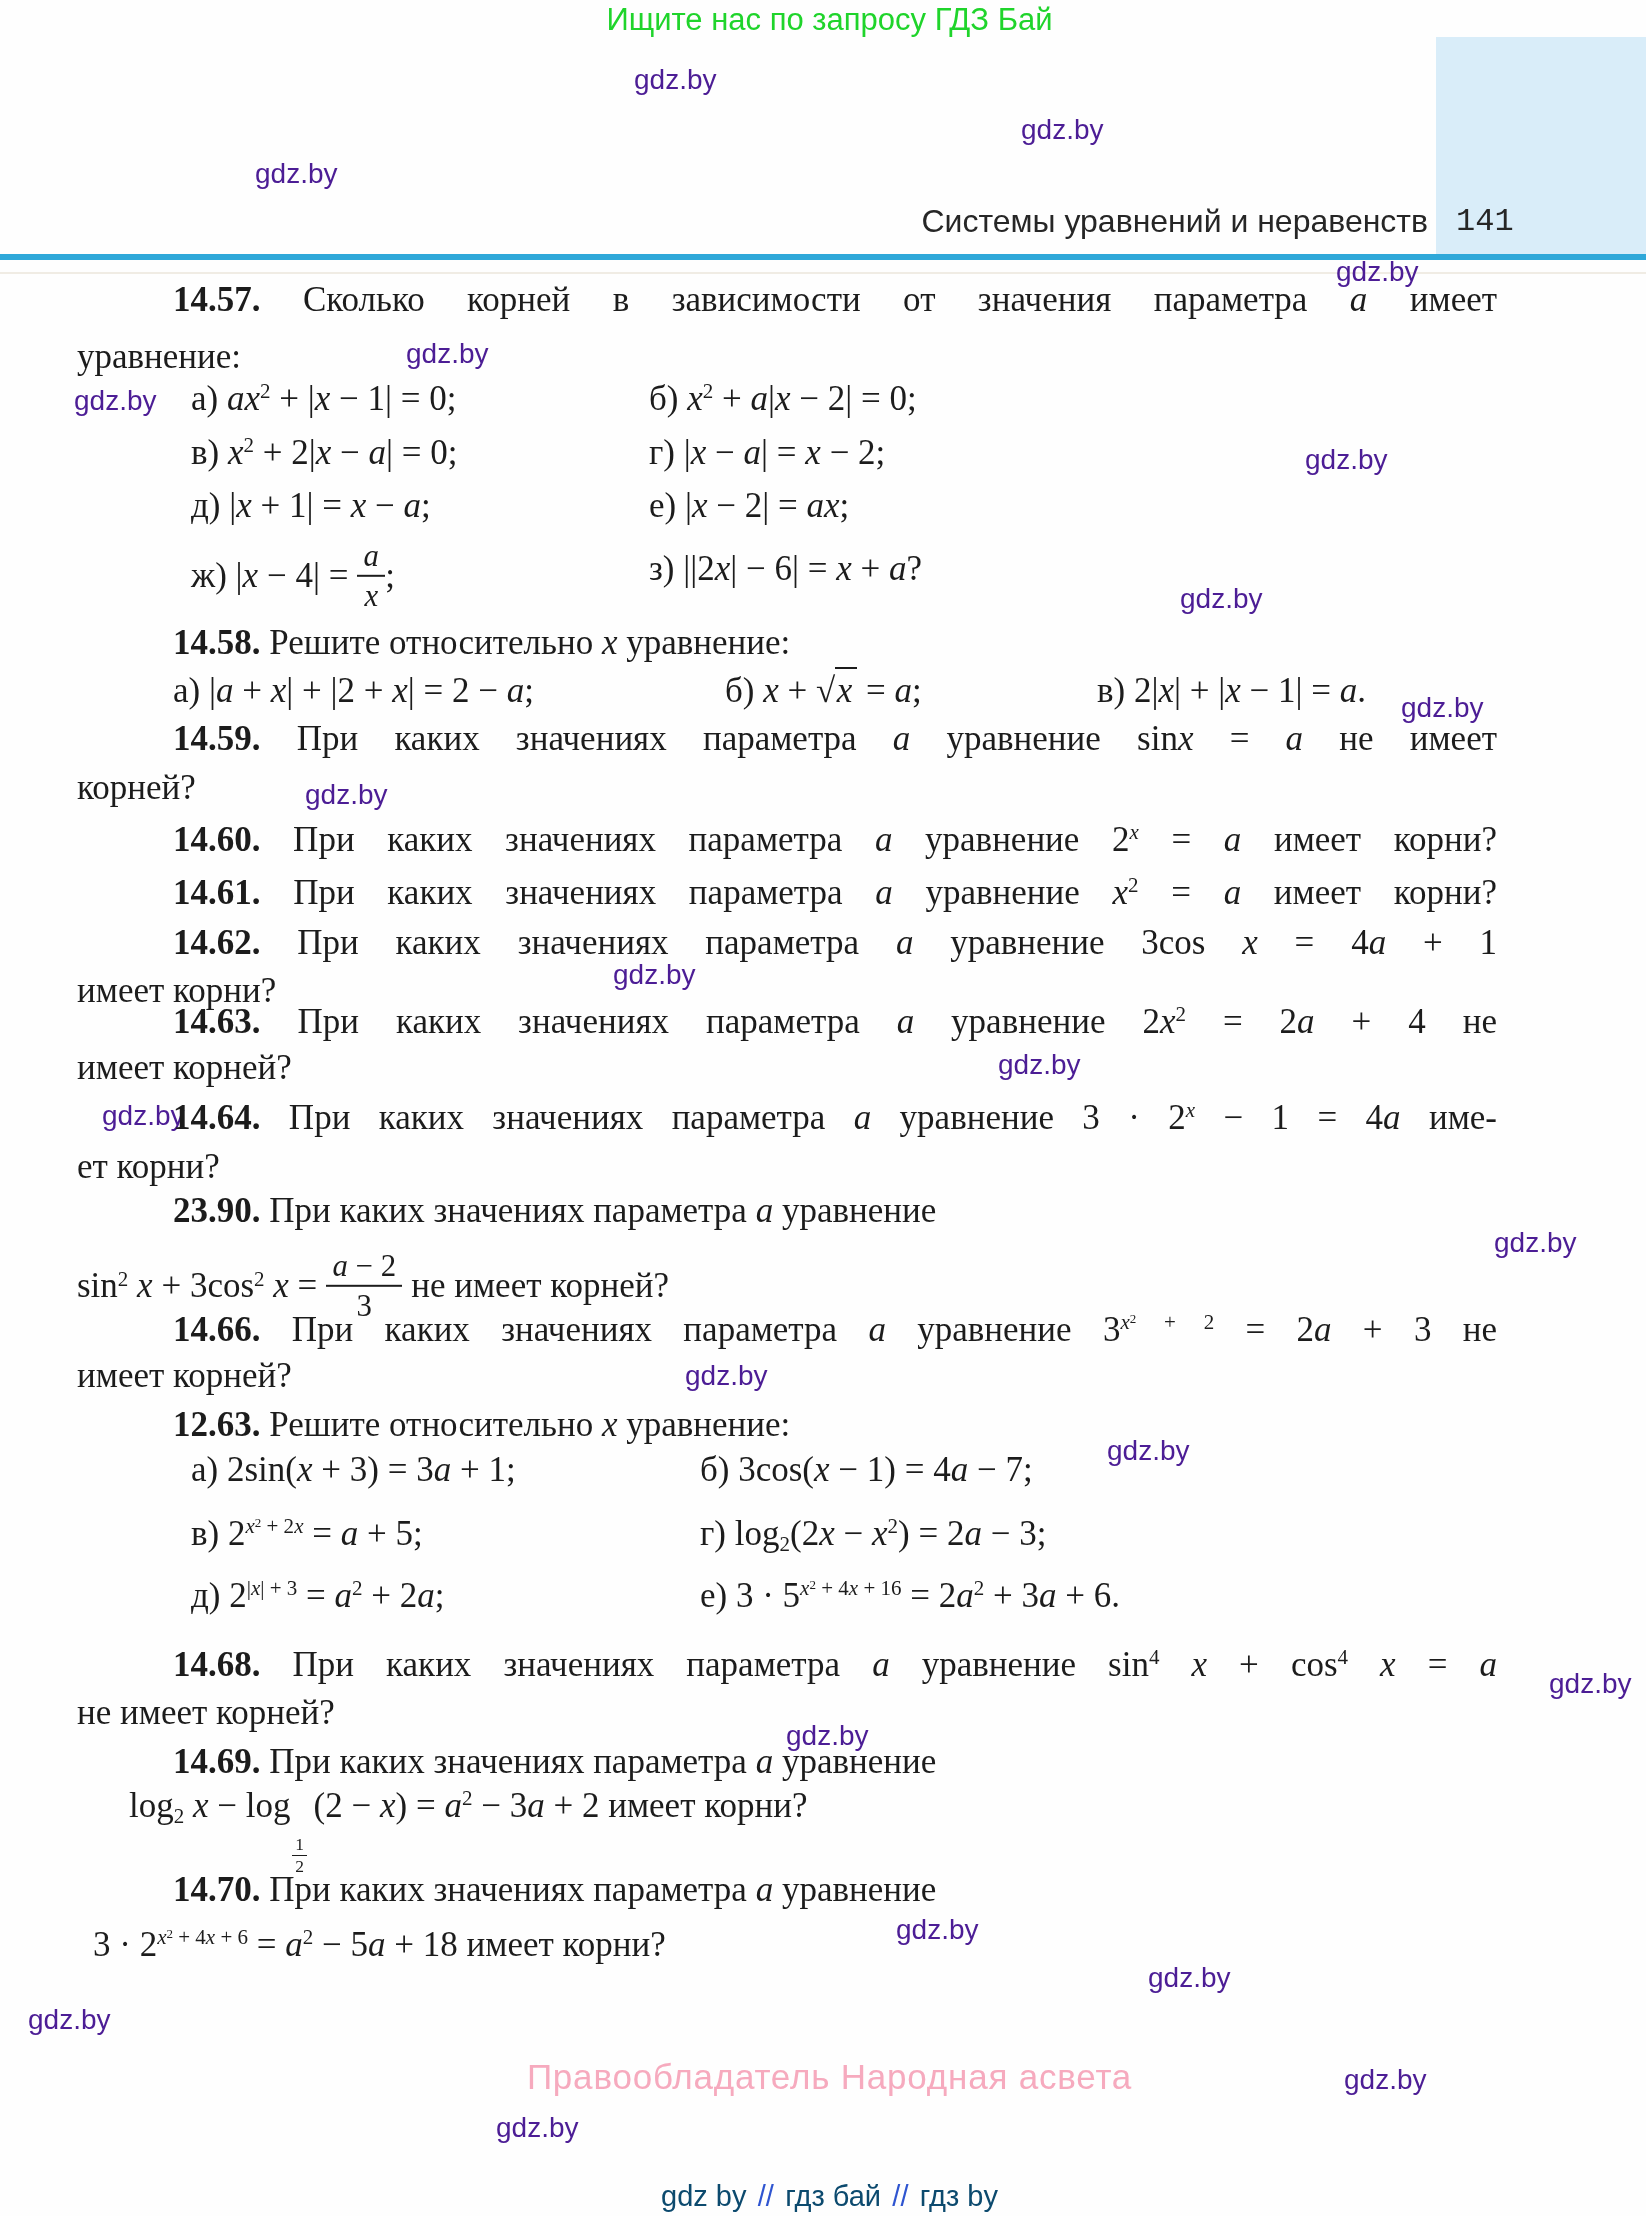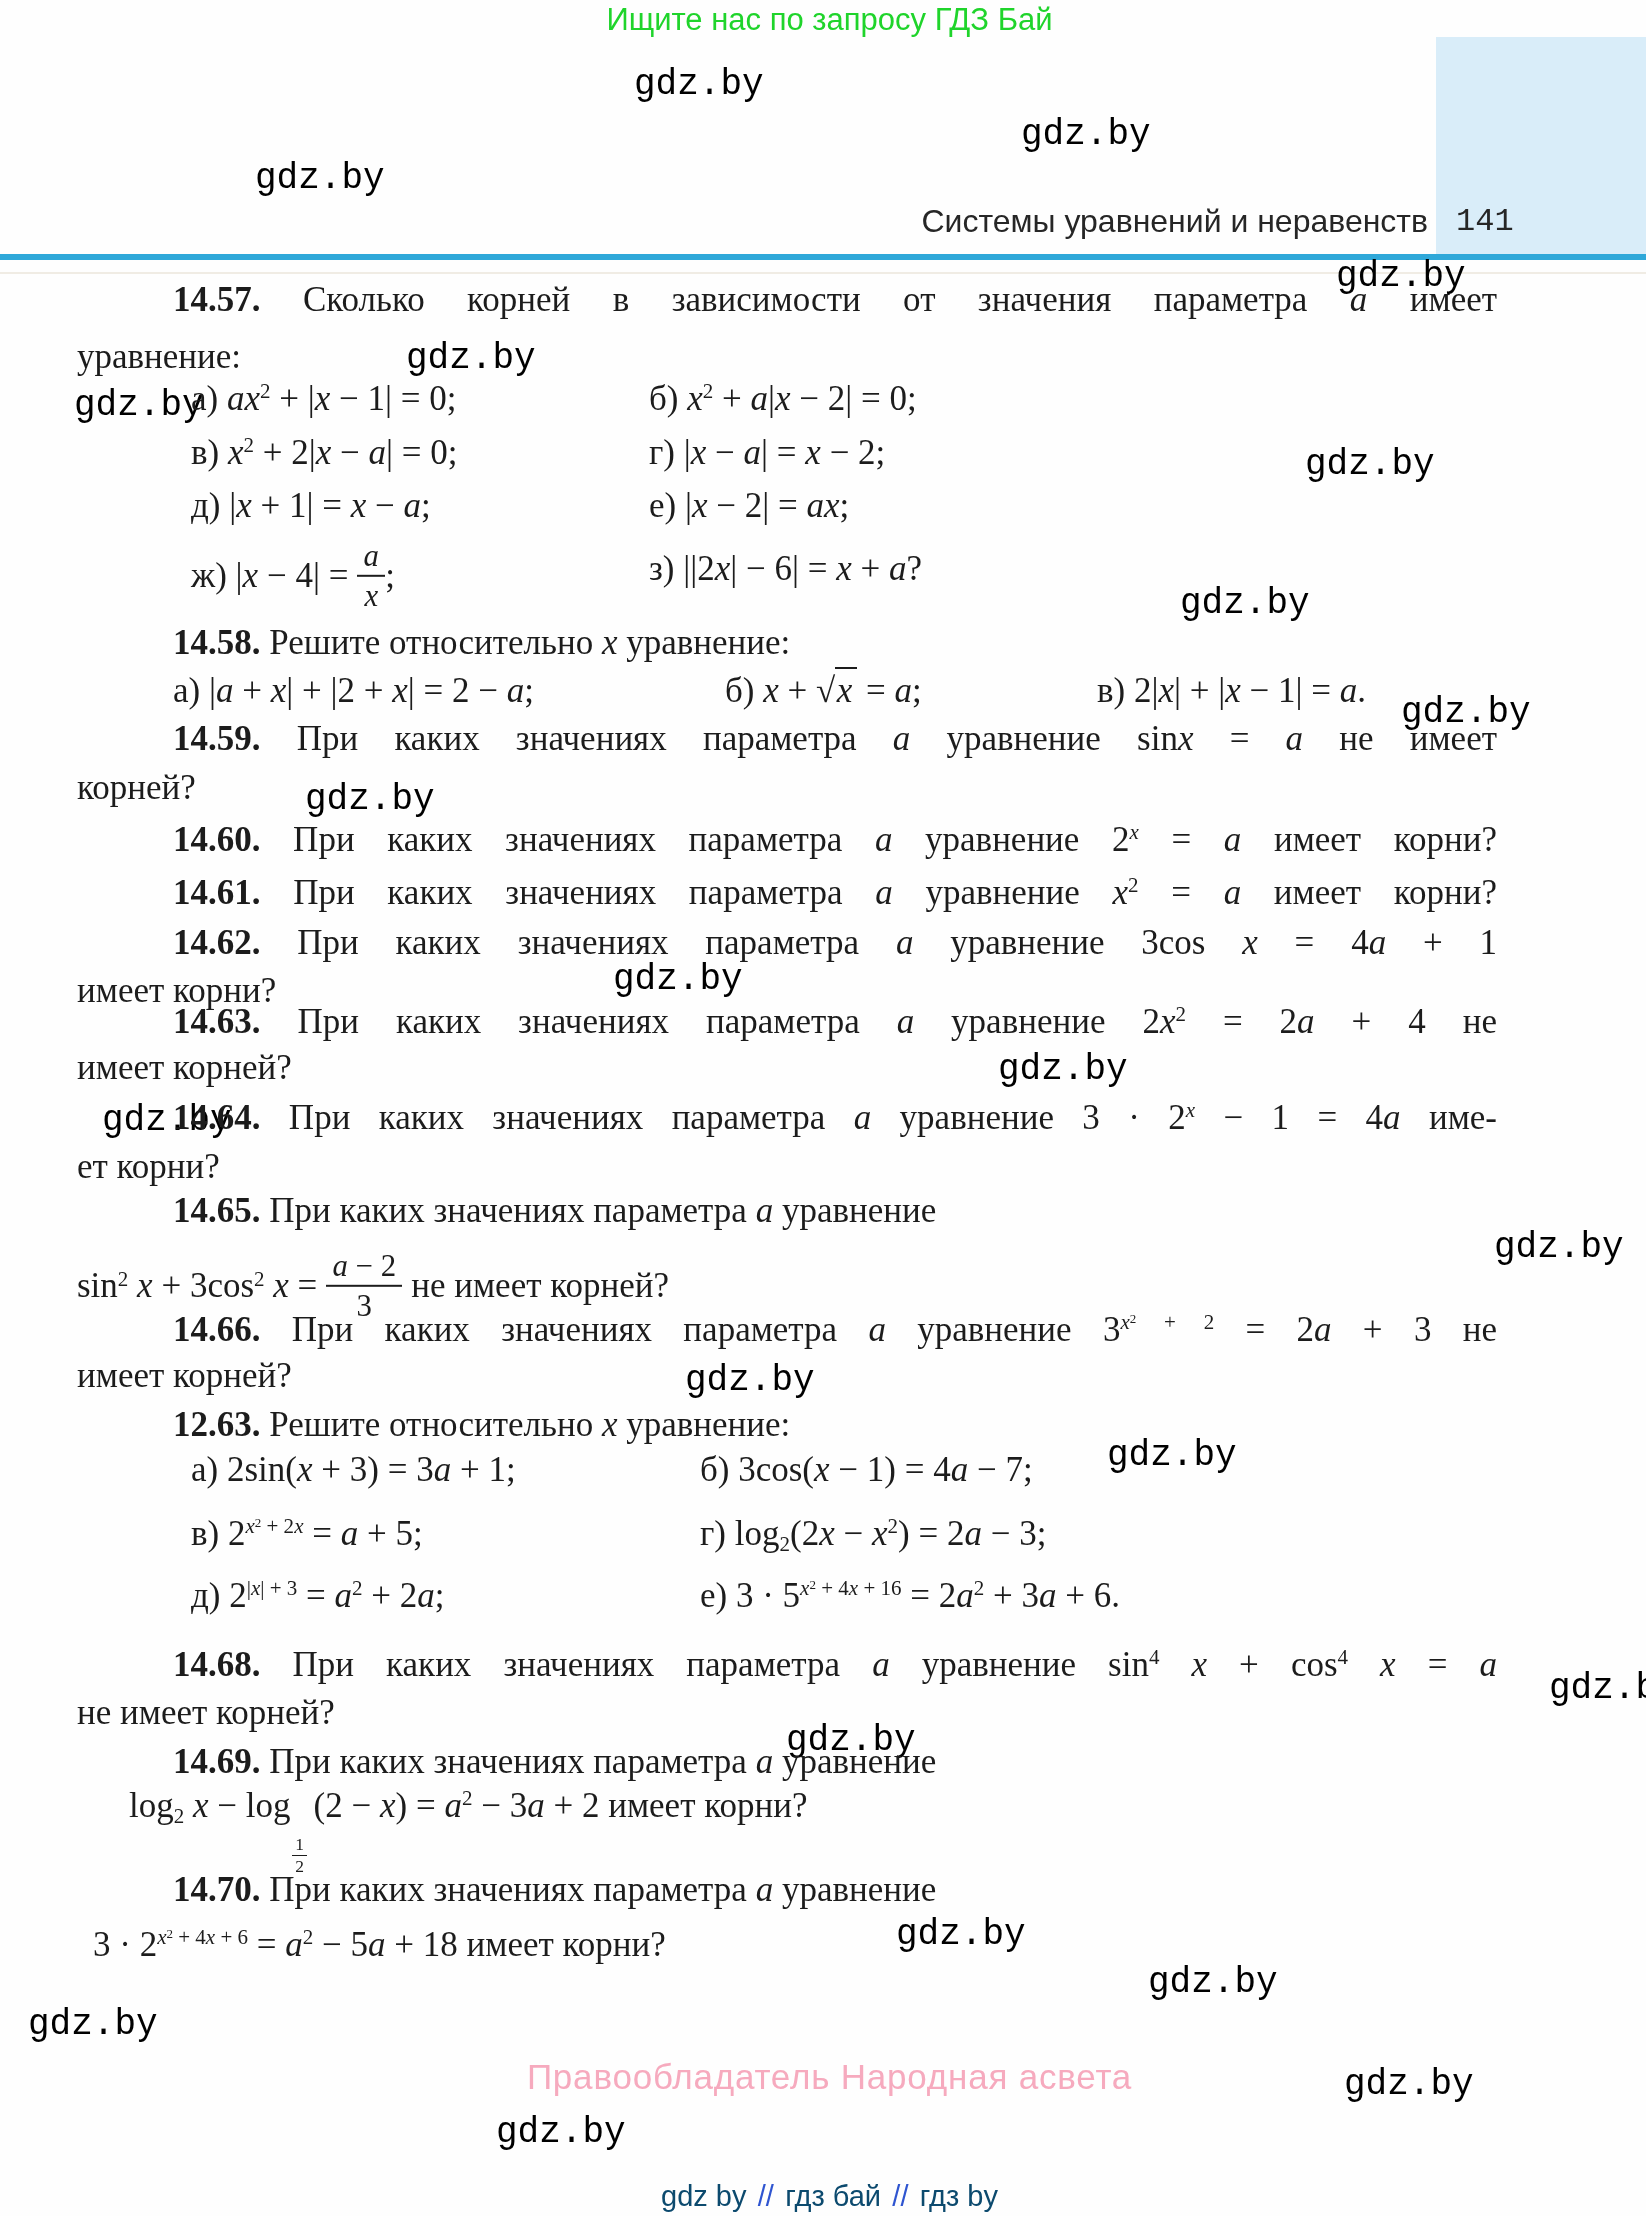--- a/index.html
+++ b/index.html
@@ -10,21 +10,21 @@
           font-family:"Liberation Sans", sans-serif;font-size:31px;color:#1fd42b;}
   
   .corner-box{position:absolute;left:1436px;top:37px;width:210px;height:218px;background:#d9edf9;}
   .chapter{position:absolute;top:203px;right:231px;font-family:"Liberation Sans", sans-serif;
            font-size:32px;color:#262626;}
   .pagenum{position:absolute;top:203px;left:1456px;font-family:Liberation Mono, monospace;
            font-size:32px;color:#262626;}
   .rule{position:absolute;left:0;top:254px;width:100%;height:5.6px;background:#2fa8d9;}
   .rule2{position:absolute;left:0;top:272px;width:100%;height:2.4px;background:#f0ece4;}
   
-  .wm{position:absolute;font-family:Liberation Mono, monospace;font-size:36px;color:#000000;white-space:nowrap;}
+  .wm{position:absolute;font-family:Liberation Sans, sans-serif;font-size:28px;color:#4c1d95;white-space:nowrap;}
   
   .ln{position:absolute;left:77px;font-size:35px;line-height:45px;white-space:nowrap;color:#1c1c1c;}
   .ind{left:173px;}
   .just{width:1324px;white-space:normal;text-align:justify;text-align-last:justify;}
   .ln b{font-weight:bold;}
   .ln i{font-style:italic;}
   sup{font-size:.6em;line-height:0;vertical-align:.55em;}
   sup sup{font-size:.62em;vertical-align:.5em;}
   sub{font-size:.6em;line-height:0;vertical-align:-.3em;}
   .frac{display:inline-flex;flex-direction:column;align-items:center;vertical-align:middle;
@@ -107,21 +107,21 @@
 
   <div class="ln ind just" style="top:920px"><b>14.62.</b> При каких значениях параметра <i>a</i> уравнение 3cos <i>x</i> = 4<i>a</i> + 1</div>
   <div class="ln" style="top:968px">имеет корни?</div>
 
   <div class="ln ind just" style="top:999px"><b>14.63.</b> При каких значениях параметра <i>a</i> уравнение 2<i>x</i><sup>2</sup> = 2<i>a</i> + 4 не</div>
   <div class="ln" style="top:1045px">имеет корней?</div>
 
   <div class="ln ind just" style="top:1095px"><b>14.64.</b> При каких значениях параметра <i>a</i> уравнение 3 · 2<sup><i>x</i></sup> − 1 = 4<i>a</i> име-</div>
   <div class="ln" style="top:1144px">ет корни?</div>
 
-  <div class="ln ind" style="top:1188px"><b>14.65.</b> При каких значениях параметра <i>a</i> уравнение</div>
+  <div class="ln ind" style="top:1188px"><b>23.90.</b> При каких значениях параметра <i>a</i> уравнение</div>
   <div class="ln" style="top:1252px">sin<sup>2</sup> <i>x</i> + 3cos<sup>2</sup> <i>x</i> = <span class="frac">
         <span class="fn"><i>a</i> − 2</span>
         <span class="fd">3</span>
       </span> не имеет корней?</div>
 
   <div class="ln ind just" style="top:1307px"><b>14.66.</b> При каких значениях параметра <i>a</i> уравнение 3<sup><i>x</i><sup>2</sup> + 2</sup> = 2<i>a</i> + 3 не</div>
   <div class="ln" style="top:1353px">имеет корней?</div>
 
   <div class="ln ind" style="top:1402px"><b>12.63.</b> Решите относительно <i>x</i> уравнение:</div>
   <div class="ln" style="left:191px;top:1447px">а) 2sin(<i>x</i> + 3) = 3<i>a</i> + 1;</div>

